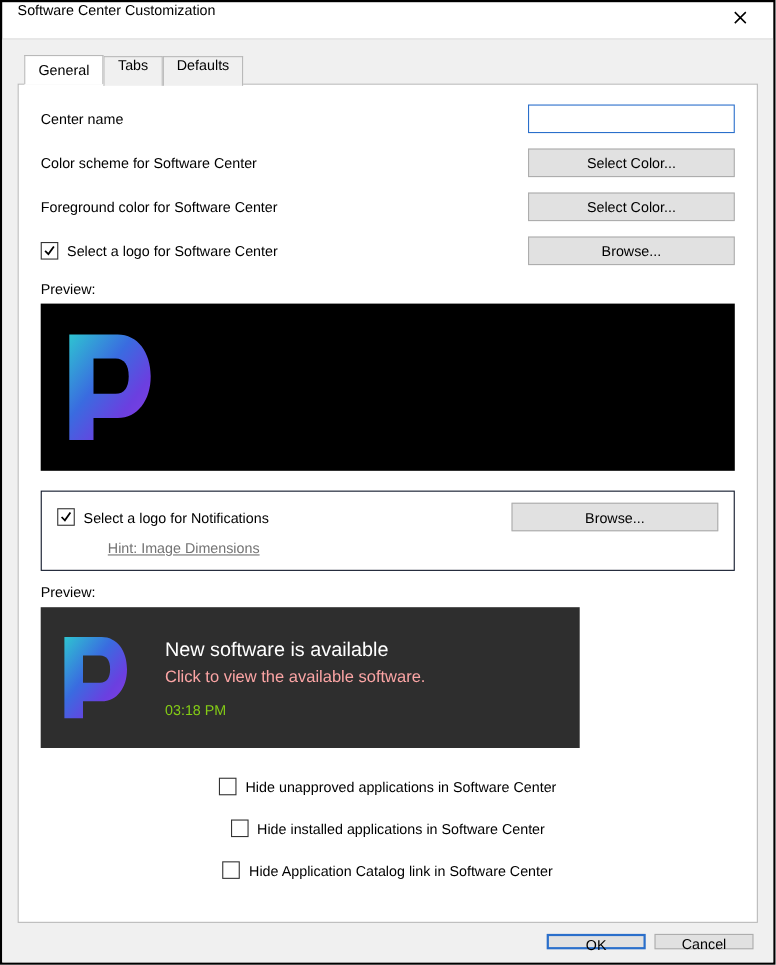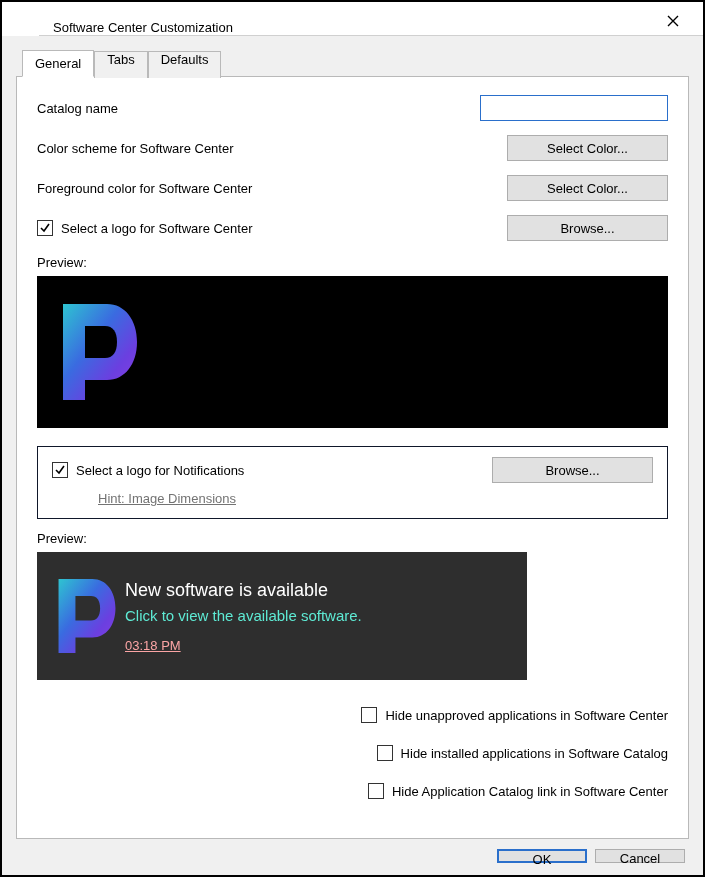--- a/index.html
+++ b/index.html
@@ -9,26 +9,25 @@
     font-size: 13px;
     background: #fff;
     color: #000;
     width: 705px;
     height: 877px;
     border: 2px solid #000;
     position: relative;
   }
   .titlebar {
     display: flex;
-    align-items: flex-end;
+    align-items: flex-start;
     justify-content: space-between;
     height: 34px;
     padding: 0 10px 0 14px;
     border-bottom: 1px solid #d0d0d0;
-    margin-left: 37px;
   }
   .titlebar .title { font-size: 13px; }
   .titlebar .close {
     width: 40px; height: 28px;
     display:flex; align-items:center; justify-content:center;
     cursor: pointer;
   }
   .dialog-body {
     background: #f0f0f0;
     padding: 14px 14px 0 14px;
@@ -89,21 +88,21 @@
   }
   .text-input {
     width: 188px;
     height: 26px;
     border: 1px solid #2a6fcb;
     padding: 2px 4px;
     font-size: 13px;
     outline:none;
   }
   .btn {
-    width: 161px;
+    width: 188px;
     height: 26px;
     background: #e1e1e1;
     border: 1px solid #adadad;
     font-size: 13px;
     text-align:center;
     cursor:pointer;
     display:inline-flex; align-items:center; justify-content:center;
   }
 
   .preview-label { margin: 6px 0 6px 0; }
@@ -133,30 +132,30 @@
     display:inline-block;
     margin-top:4px;
   }
   .preview2 {
     width: 490px;
     height: 128px;
     background: #2e2e2e;
     display:flex;
     align-items:center;
     padding:16px 20px;
-    gap:8px;
+    gap:33px;
   }
   .preview2 .logo { width:60px; height:78px; }
   .notif-text { color:#cfcfcf; }
   .notif-title { color:#fff; font-size:18px; margin-bottom:6px; }
-  .notif-sub { color:#5eead4; font-size:15px; margin-bottom:14px; }
-  .notif-time { color:#fca5a5; font-size:13px;text-decoration:underline; }
+  .notif-sub { color:#fca5a5; font-size:15px; margin-bottom:14px; }
+  .notif-time { color:#84cc16; font-size:13px; }
 
   .bottom-checks { margin-top: 22px; }
-  .bottom-checks .form-row { justify-content:flex-end; margin-bottom:12px;}
+  .bottom-checks .form-row { justify-content:center; margin-bottom:12px;}
 
   .button-bar {
     display:flex;
     justify-content:flex-end;
     gap:8px;
     padding: 10px 4px 12px 0;
   }
   .dlg-btn {
     width: 90px;
     height: 14px;
@@ -204,21 +203,21 @@
 
   <div class="tabs-row">
     <div class="tab active">General</div>
     <div class="tab">Tabs</div>
     <div class="tab">Defaults</div>
   </div>
 
   <div class="tab-panel">
 
     <div class="form-row">
-      <span class="label">Catalog name</span>
+      <span class="label">Center name</span>
       <input class="text-input" type="text" autofocus="" value="" style="">
     </div>
 
     <div class="form-row">
       <span class="label">Color scheme for Software Center</span>
       <button class="btn">Select Color...</button>
     </div>
 
     <div class="form-row">
       <span class="label">Foreground color for Software Center</span>
@@ -274,21 +273,21 @@
     <div class="bottom-checks">
       <div class="form-row">
         <div class="left">
           <span class="checkbox"></span>
           <span class="label">Hide unapproved applications in Software Center</span>
         </div>
       </div>
       <div class="form-row">
         <div class="left">
           <span class="checkbox"></span>
-          <span class="label">Hide installed applications in Software Catalog</span>
+          <span class="label">Hide installed applications in Software Center</span>
         </div>
       </div>
       <div class="form-row">
         <div class="left">
           <span class="checkbox"></span>
           <span class="label">Hide Application Catalog link in Software Center</span>
         </div>
       </div>
     </div>
 

